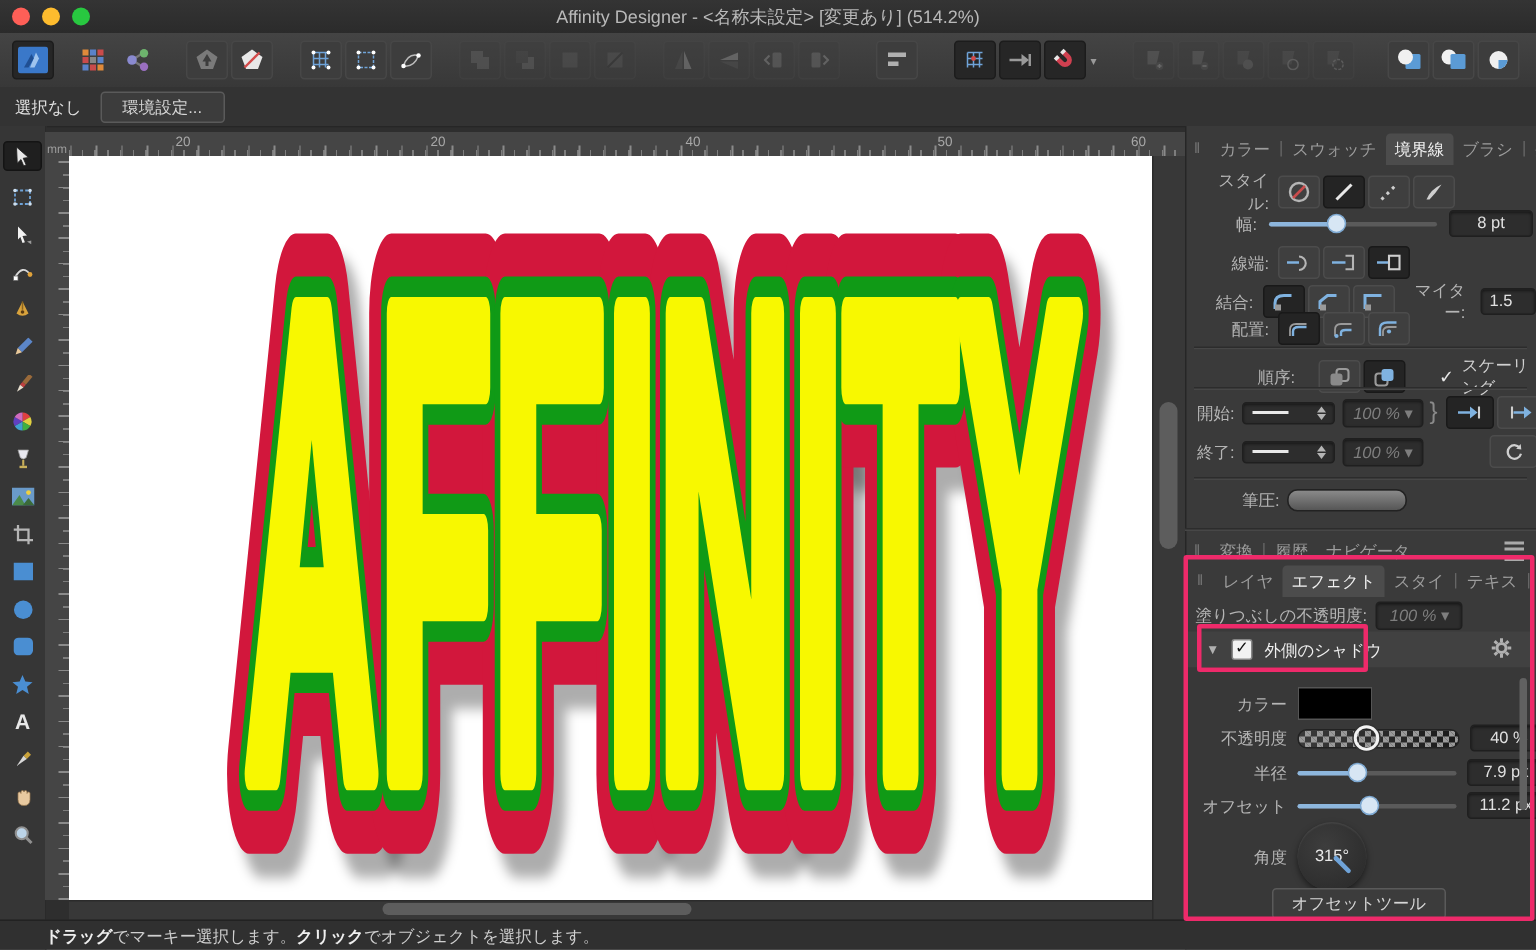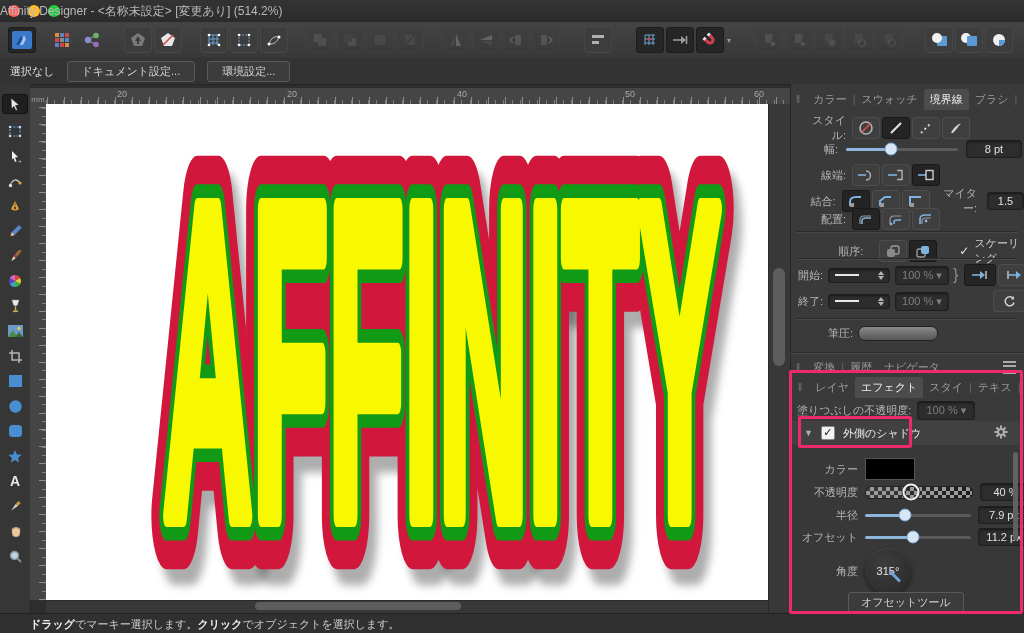--- a/index.html
+++ b/index.html
@@ -3,21 +3,21 @@
 <meta charset="utf-8">
 <style>
   html,body{margin:0;padding:0;background:#2e2e2e;}
   body{width:1024px;height:633px;position:relative;overflow:hidden;
        font-family:"Liberation Sans","DejaVu Sans",sans-serif;color:#c8c8c8;font-size:11px;}
   .abs{position:absolute;}
   
   #titlebar{left:0;top:0;width:1024px;height:22px;background:linear-gradient(#343434,#2b2b2b);
             border-bottom:1px solid #1d1d1d;display:flex;align-items:center;}
   .tl{width:12px;height:12px;border-radius:50%;margin-left:8px;}
-  #title-text{position:absolute;left:0;right:0;font-size:12px;color:#b9b9b9;}
+  #title-text{position:absolute;left:0;right:0;text-align:center;font-size:12px;color:#b9b9b9;}
   
   #toolbar{left:0;top:22px;width:1024px;height:36px;background:linear-gradient(#444,#383838);
            border-bottom:1px solid #232323;display:flex;align-items:center;}
   .tgroup{display:flex;gap:2px;margin-left:18px;align-items:center;}
   .tbtn{width:26px;height:24px;border-radius:3px;background:#3d3d3d;border:1px solid #474747;
         display:flex;align-items:center;justify-content:center;}
   .tbtn.flat{background:transparent;border-color:transparent;}
   .tbtn.pressed{background:#262626;border-color:#1c1c1c;}
   .tbtn.disabled{opacity:.4;}
   .caret{color:#9a9a9a;font-size:8px;margin-left:1px;}
@@ -53,21 +53,21 @@
   
   #rpanel{left:790px;top:84px;width:234px;height:549px;background:#3a3a3a;border-left:1px solid #262626;}
   .tabrow{display:flex;align-items:center;height:22px;color:#9d9d9d;}
   .grip{color:#777;margin:0 6px 0 6px;font-size:10px;letter-spacing:1px;}
   .tab{padding:3px 6px;font-size:11px;white-space:nowrap;}
   .tab.active{background:#4c4c4c;color:#f0f0f0;border-radius:3px 3px 0 0;}
   .tsep{color:#666;}
   .rlabel{color:#b5b5b5;font-size:11px;text-align:right;}
   .vbox{background:#2d2d2d;border:1px solid #1f1f1f;border-radius:3px;color:#e0e0e0;
         font-size:11px;padding:2px 5px;text-align:center;box-shadow:inset 0 1px 2px rgba(0,0,0,.5);}
-  .vbox.grayed{color:#7e7e7e;}
+  .vbox.grayed{color:#7e7e7e;font-style:italic;}
   .row{position:absolute;display:flex;align-items:center;}
   .sbtn{width:26px;height:20px;border-radius:3px;background:#3f3f3f;border:1px solid #4c4c4c;
         display:flex;align-items:center;justify-content:center;}
   .sbtn.sel{background:#242424;border-color:#191919;}
   .track{position:relative;height:3px;background:#5a5a5a;border-radius:2px;}
   .track .fill{position:absolute;left:0;top:0;bottom:0;background:#8db6dd;border-radius:2px;}
   .knob{position:absolute;top:50%;width:11px;height:11px;border-radius:50%;transform:translate(-50%,-50%);
         background:#d7e6f4;border:1px solid #7ea9d2;}
   .divider{position:absolute;left:6px;right:6px;height:1px;background:#2c2c2c;border-bottom:1px solid #474747;}
   .checker{background-color:#3a3a3a;background-image:
@@ -316,21 +316,20 @@
         <svg width="18" height="16">
           <circle cx="9" cy="8" r="6" fill="#f0f0f0"></circle>
           <path d="M9 8 H15 A6 6 0 0 1 9 14 Z" fill="#5b9bd5"></path>
         </svg>
       </div>
   </div>
 </div>
 
 <div id="contextbar" class="abs">
   <span style="margin-left:10px;color:#e0e0e0;font-weight:normal">選択なし</span>
-  <button class="cbtn">ドキュメント設定...</button>
   <button class="cbtn">環境設定...</button>
 </div>
 
 <div id="tools" class="abs">
   <div class="tool active">
       <svg width="12" height="14">
         <path d="M2 1 L10 8 L6.5 8.5 L8.5 13 L6.8 13.6 L5 9.4 L2.5 11.8 Z" fill="#e8e8e8" stroke="#222" stroke-width=".6"></path>
       </svg>
     </div>
   <div class="tool">
@@ -583,21 +582,21 @@
         </svg>
       </div>
     <div class="sbtn">
         <svg width="16" height="14">
           <path d="M2 12 V3 H13" fill="none" stroke="#7fb2e0" stroke-width="2"></path>
           <rect x="2" y="9" width="4" height="4" fill="#9a9a9a"></rect>
         </svg>
       </div>
   </div>
   <span class="rlabel" style="margin-left:10px">マイター:</span>
-  <div class="vbox" style="width:32px;margin-left:10px;text-align:center">1.5</div>
+  <div class="vbox" style="width:32px;margin-left:10px;text-align:left">1.5</div>
 </div>
 
 <div class="row" style="left:798px;top:208px">
   <span class="rlabel" style="width:48px">配置:</span>
   <div style="display:flex;gap:2px;margin-left:6px">
     <div class="sbtn sel">
         <svg width="16" height="14">
           <path d="M2 12 V8 Q2 4 6 4 H13" fill="none" stroke="#9a9a9a" stroke-width="1.2"></path>
           <path d="M4 12 V9 Q4 6 8 6 H13" fill="none" stroke="#7fb2e0" stroke-width="1.6"></path>
         </svg>

